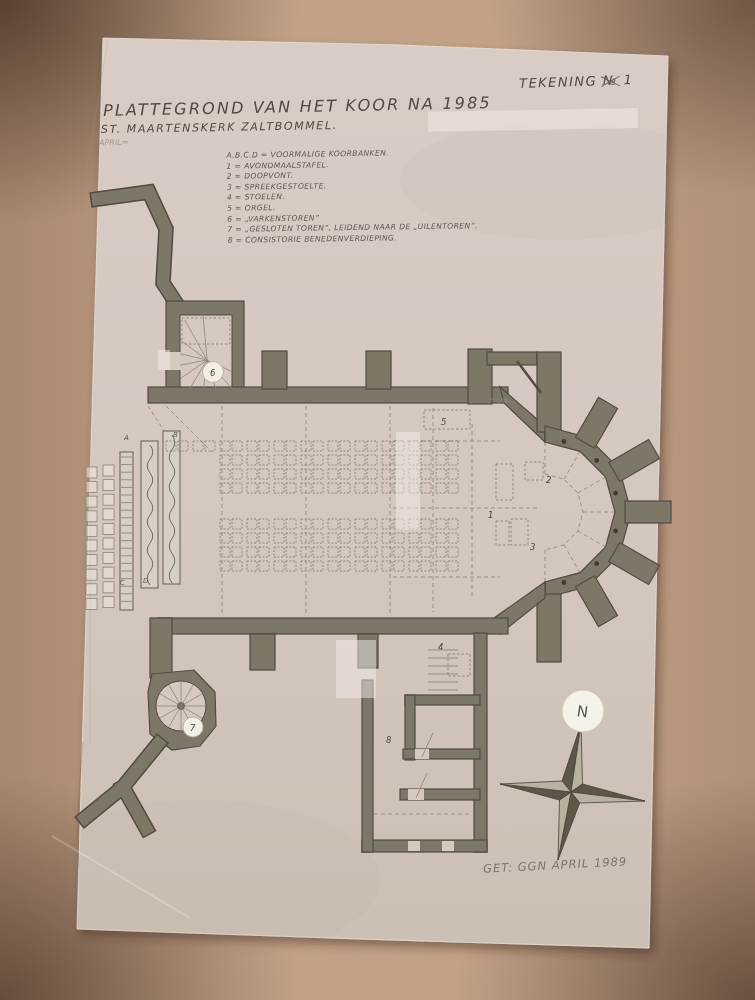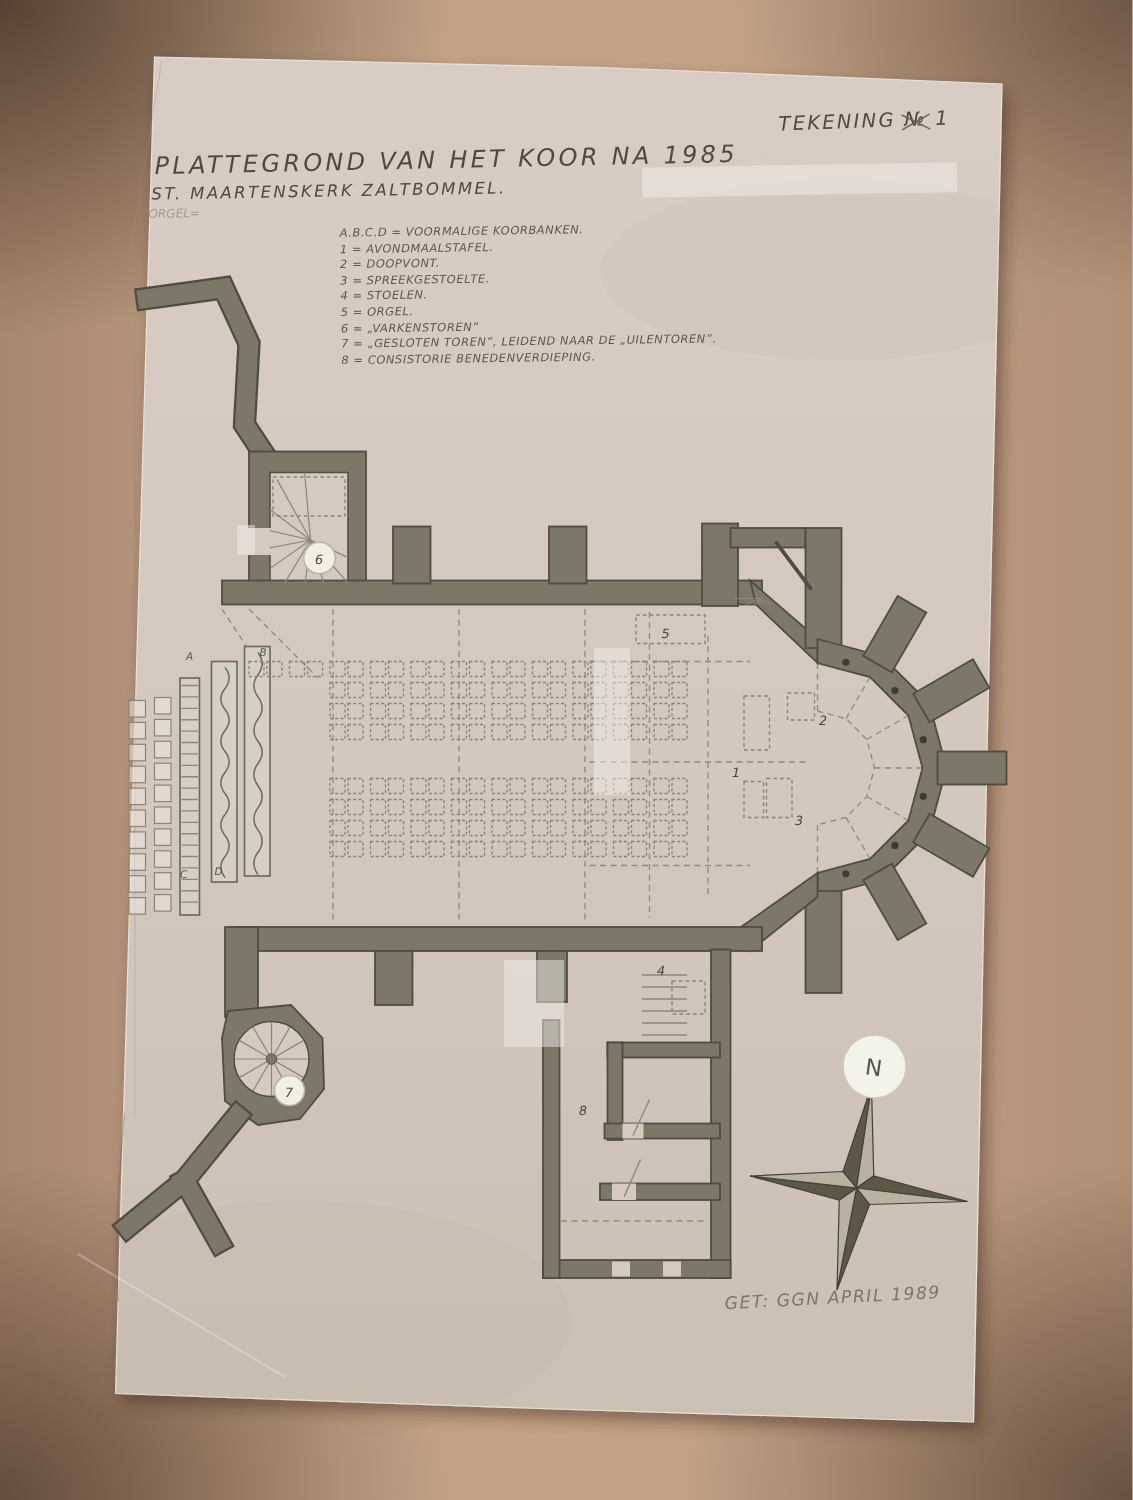--- a/index.html
+++ b/index.html
@@ -423,21 +423,21 @@
   </g>
 </svg>
 
 <div class="txt" id="drawing-no">
   <span>TEKENING</span>
   <span class="nr"><span>№</span></span>
   <span>1</span>
 </div>
 <div class="txt" id="title">PLATTEGROND VAN HET KOOR NA 1985</div>
 <div class="txt" id="subtitle">ST. MAARTENSKERK ZALTBOMMEL.</div>
-<div class="txt" id="note">ORGEL=</div>
+<div class="txt" id="note">APRIL=</div>
 <div class="txt" id="legend">
       <div>A.B.C.D = VOORMALIGE KOORBANKEN.</div>
       <div>1 = AVONDMAALSTAFEL.</div>
       <div>2 = DOOPVONT.</div>
       <div>3 = SPREEKGESTOELTE.</div>
       <div>4 = STOELEN.</div>
       <div>5 = ORGEL.</div>
       <div>6 = „VARKENSTOREN”</div>
       <div>7 = „GESLOTEN TOREN”, LEIDEND NAAR DE „UILENTOREN”.</div>
       <div>8 = CONSISTORIE BENEDENVERDIEPING.</div>

